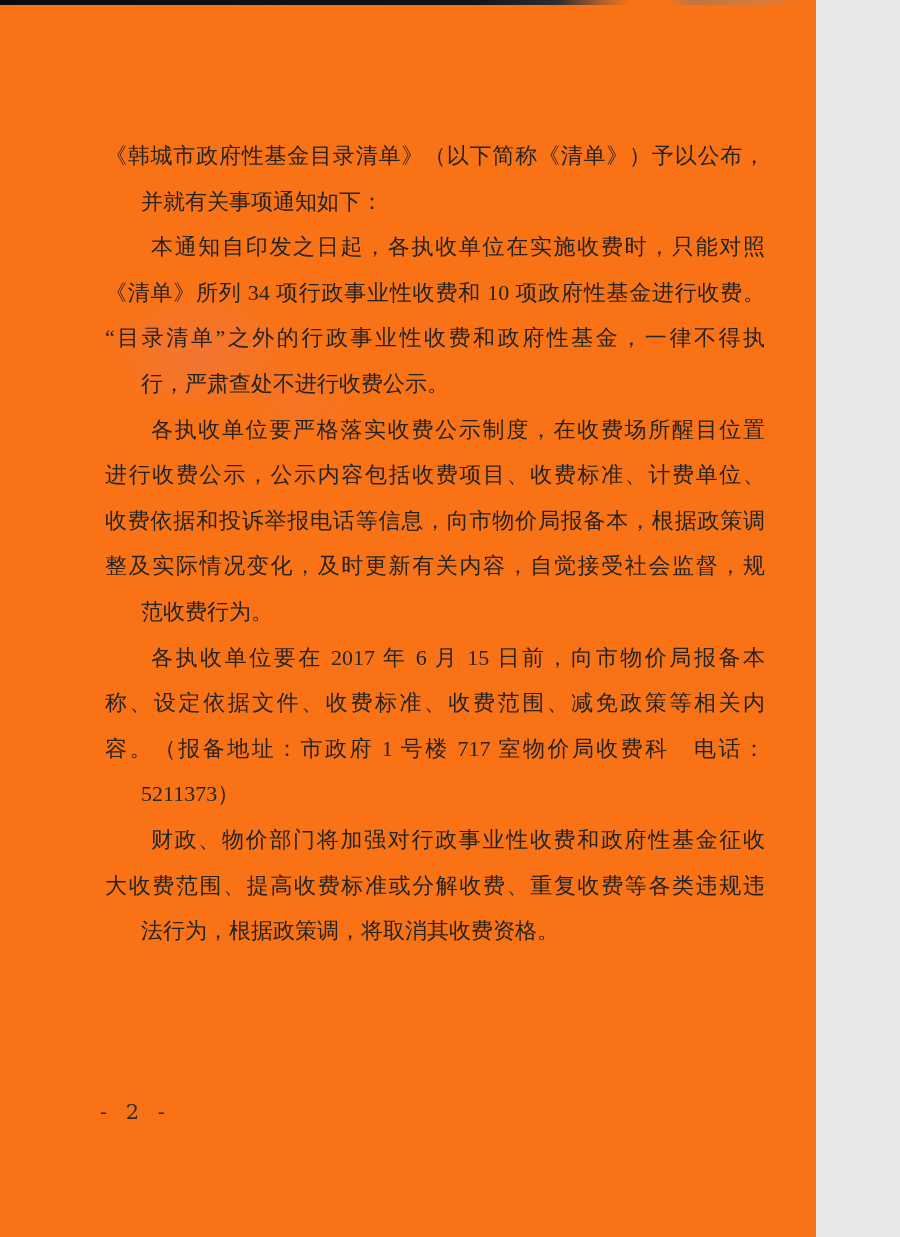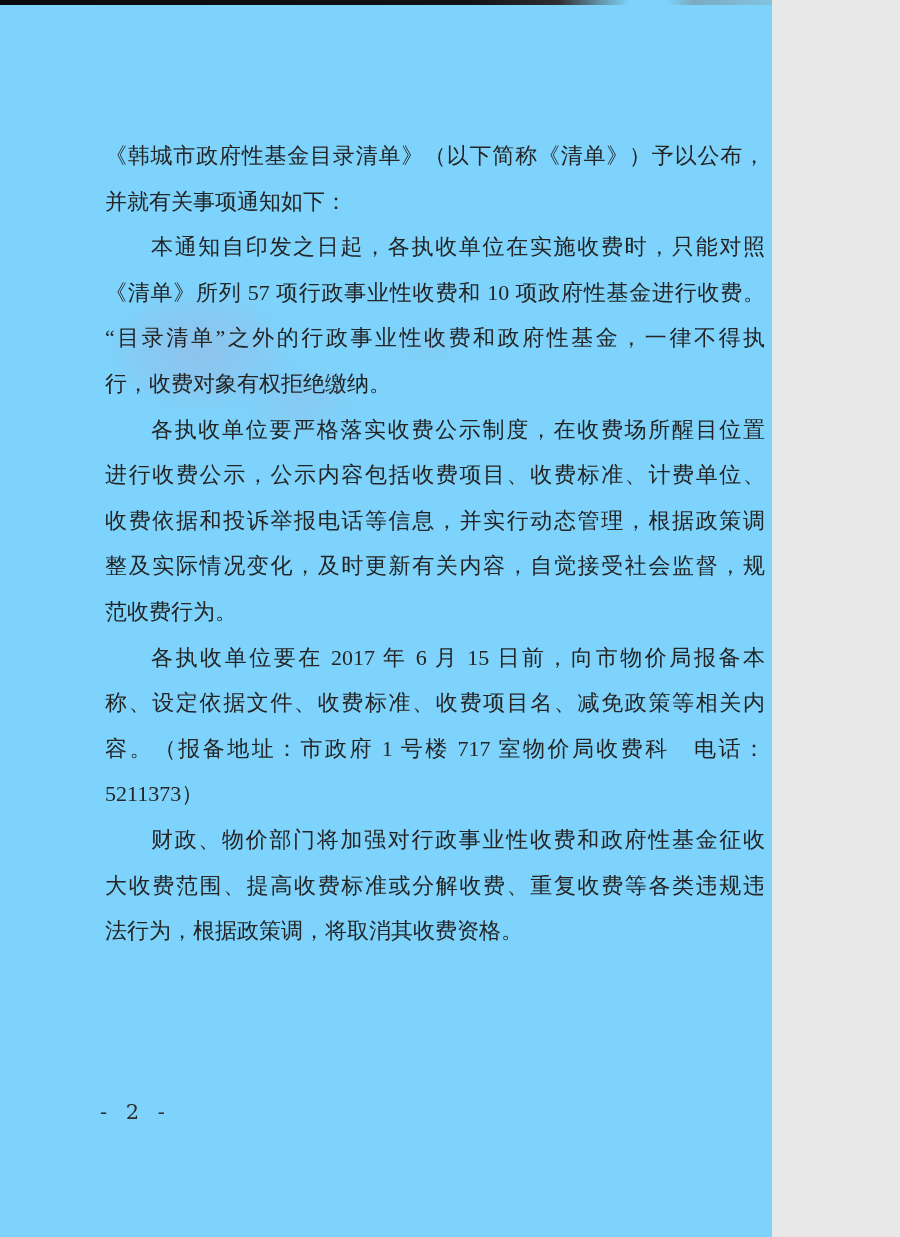--- a/index.html
+++ b/index.html
@@ -4,23 +4,24 @@
 <style>
   html, body {
     margin: 0;
     padding: 0;
     background: #e8e8e8;
   }
   .page {
     position: relative;
     width: 772px;
     height: 1237px;
-    background: #7dd3fc;
+    background: #f97316;
     overflow: hidden;
     font-family: "Liberation Serif", "DejaVu Serif", serif;
+    padding-left: 44px;
   }
   
   .scan-strip {
     position: absolute;
     top: 0; left: 0;
     width: 900px; height: 5px;
     background: linear-gradient(90deg,
       #0b0b0b 0%, #121212 52%, #2e2e2e 62%,
       rgba(70,70,70,0.4) 67%, rgba(0,0,0,0) 70%,
       rgba(0,0,0,0) 74%, rgba(120,120,120,0.45) 77%,
@@ -58,20 +59,21 @@
     height: 45.6px;
     line-height: 45.6px;
     overflow: hidden;
     text-align: justify;
     text-align-last: justify;
     white-space: normal;
   }
   .line.short {
     text-align: center;
     text-align-last: left;
+    margin-left: 36px;
   }
   .line.indent {
     text-indent: 46px;
     font-family: Liberation Serif, serif;
   }
   .page-number {
     position: absolute;
     left: 100px;
     top: 1100px;
     font-size: 21px;
@@ -88,30 +90,30 @@
   <div class="scan-strip"></div>
 
   <div class="smudge smudge-1"></div>
   <div class="smudge smudge-2"></div>
   <div class="smudge smudge-3"></div>
 
   <div class="text-block">
     <div class="line">《韩城市政府性基金目录清单》（以下简称《清单》）予以公布，</div>
     <div class="line short">并就有关事项通知如下：</div>
     <div class="line indent">本通知自印发之日起，各执收单位在实施收费时，只能对照</div>
-    <div class="line">《清单》所列 57 项行政事业性收费和 10 项政府性基金进行收费。</div>
+    <div class="line">《清单》所列 34 项行政事业性收费和 10 项政府性基金进行收费。</div>
     <div class="line">“目录清单”之外的行政事业性收费和政府性基金，一律不得执</div>
-    <div class="line short">行，收费对象有权拒绝缴纳。</div>
+    <div class="line short">行，严肃查处不进行收费公示。</div>
     <div class="line indent">各执收单位要严格落实收费公示制度，在收费场所醒目位置</div>
     <div class="line">进行收费公示，公示内容包括收费项目、收费标准、计费单位、</div>
-    <div class="line">收费依据和投诉举报电话等信息，并实行动态管理，根据政策调</div>
+    <div class="line">收费依据和投诉举报电话等信息，向市物价局报备本，根据政策调</div>
     <div class="line">整及实际情况变化，及时更新有关内容，自觉接受社会监督，规</div>
     <div class="line short">范收费行为。</div>
     <div class="line indent">各执收单位要在 2017 年 6 月 15 日前，向市物价局报备本</div>
-    <div class="line">称、设定依据文件、收费标准、收费项目名、减免政策等相关内</div>
+    <div class="line">称、设定依据文件、收费标准、收费范围、减免政策等相关内</div>
     <div class="line">容。（报备地址：市政府 1 号楼 717 室物价局收费科　电话：</div>
     <div class="line short">5211373）</div>
     <div class="line indent">财政、物价部门将加强对行政事业性收费和政府性基金征收</div>
     <div class="line">大收费范围、提高收费标准或分解收费、重复收费等各类违规违</div>
     <div class="line short">法行为，根据政策调，将取消其收费资格。</div>
   </div>
 
   <div class="page-number">- 2 -</div>
 
 </div>

